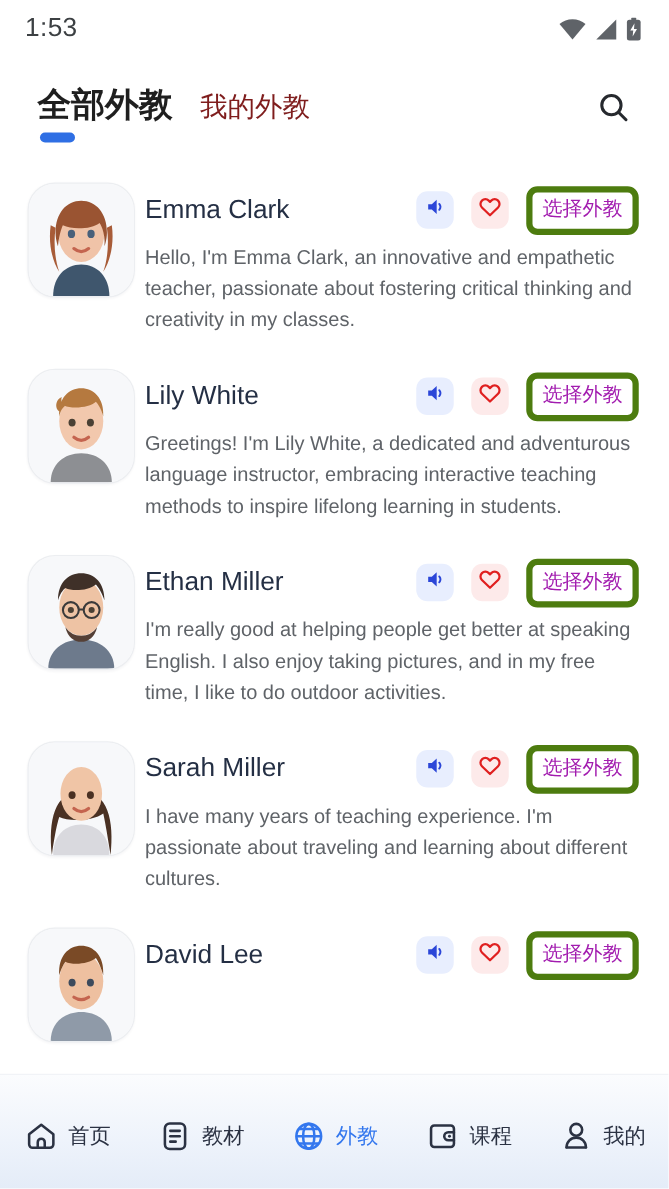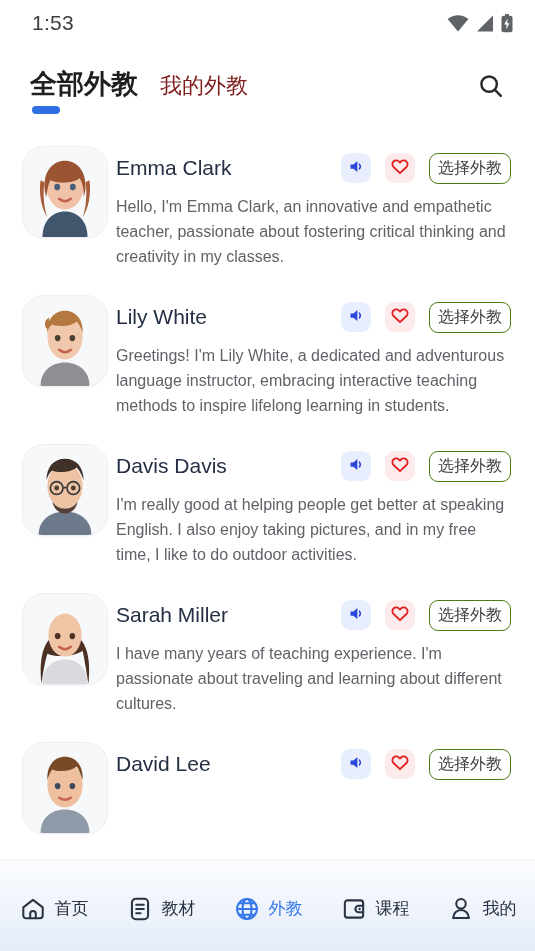--- a/index.html
+++ b/index.html
@@ -14,21 +14,21 @@
     width: 535px; height: 951px;
     background: #ffffff;
     overflow: hidden;
   }
 
   
   .statusbar {
     height: 46px;
     display: flex; align-items: center;
     justify-content: space-between;
-    padding: 0 22px 0 32px;
+    padding: 0 22px 0 20px;
   }
   .status-time {
     font-size: 21px; color: #3c4043;
     letter-spacing: 0.3px;
   }
   .status-icons { display: flex; align-items: center; gap: 7px; }
   .status-icons svg { display: block; }
 
   
   .header {
@@ -97,23 +97,23 @@
   .actions { display: flex; align-items: center; gap: 14px; flex: 0 0 auto; }
   .icon-chip {
     width: 30px; height: 30px;
     border-radius: 9px;
     display: flex; align-items: center; justify-content: center;
     cursor: pointer;
   }
   .icon-chip.speaker { background: #e8eefe; }
   .icon-chip.heart { background: #fdeaea; }
   .select-btn {
-    border: 1px solid #4d7c0f;
+    border: 5px solid #4d7c0f;
     border-radius: 9px;
-    color: #404040;
+    color: #a21caf;
     font-size: 16px;
     line-height: 1;
     padding: 6px 8px 7px;
     background: #ffffff;
     cursor: pointer;
     white-space: nowrap;
   }
   .teacher-desc {
     margin-top: 6px;
     font-size: 16px;
@@ -280,21 +280,21 @@
           <path d="M30 58q5 7 13 7t13-7c-2 8-7 12-13 12s-11-4-13-12z" fill="#554036"></path>
           <circle cx="34.5" cy="44" r="6.5" fill="none" stroke="#3a3a3a" stroke-width="1.7"></circle>
           <circle cx="51.5" cy="44" r="6.5" fill="none" stroke="#3a3a3a" stroke-width="1.7"></circle>
           <line x1="41" y1="43.5" x2="45" y2="43.5" stroke="#3a3a3a" stroke-width="1.7"></line>
           <circle cx="34.5" cy="44" r="2.5" fill="#4a4034"></circle>
           <circle cx="51.5" cy="44" r="2.5" fill="#4a4034"></circle>
         </svg>
       </div>
       <div class="card-body">
         <div class="card-top">
-          <div class="teacher-name">Davis Davis</div>
+          <div class="teacher-name">Ethan Miller</div>
           <div class="actions">
             <div class="icon-chip speaker">
               <span>
                 <svg width="17" height="17" viewBox="0 0 20 20">
                     <path d="M3 7.5h3.4L11 3.4v13.2L6.4 12.5H3z" fill="#2b46d8"></path>
                     <path d="M13.4 7.2a4.4 4.4 0 0 1 0 5.6" stroke="#2b46d8" stroke-width="1.8" fill="none" stroke-linecap="round"></path>
                   </svg>
               </span>
             </div>
             <div class="icon-chip heart">

